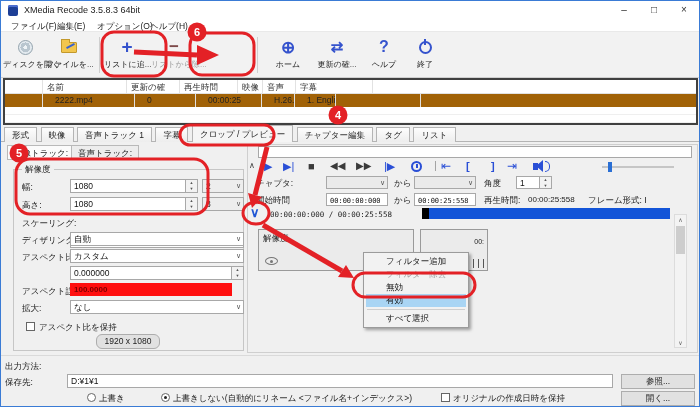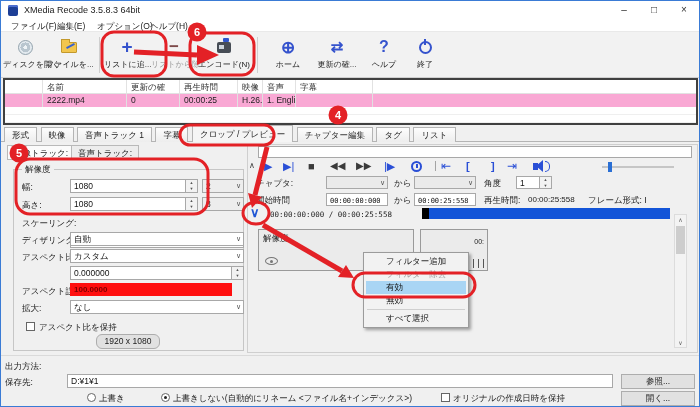--- a/index.html
+++ b/index.html
@@ -27,21 +27,21 @@
   .glyph-blue{color:#3553cd;font-weight:bold;}
   .ic-encode{width:14px;height:11px;background:#474d56;border-radius:2px;position:relative;}
   .ic-encode::before{content:"";position:absolute;right:2px;top:-4px;width:6px;height:4px;background:#2f55cc;border-radius:1px;}
   .ic-encode::after{content:"";position:absolute;left:2px;top:3px;width:5px;height:4px;background:#cfd6de;}
   .ic-power{width:13px;height:13px;border:2px solid #3553cd;border-radius:50%;position:relative;}
   .ic-power::after{content:"";position:absolute;left:50%;top:-4px;width:2px;height:6px;background:#3553cd;transform:translateX(-50%);}
   
   .filelist{position:absolute;left:2px;top:77px;width:695px;height:47px;background:#fff;border:2px solid #404040;}
   .flhead{display:flex;height:14px;border-bottom:1px solid #e2e2e2;}
   .flhead div{border-right:1px solid #e2e2e2;padding:2px 0 0 4px;font-size:8.5px;color:#333;white-space:nowrap;overflow:hidden;}
-  .flrow{display:flex;height:13px;background:#f9a8d4;}
+  .flrow{display:flex;height:13px;background:#a16207;gap:8px;}
   .flrow div{border-right:1px solid #e0e0e0;padding:1px 0 0 4px;font-size:8.5px;color:#222;white-space:nowrap;overflow:hidden;}
   .flempty{height:8px;border-bottom:1px solid #efefef;}
   .c0{width:38px;}.c1{width:84px;}.c2{width:53px;}.c3{width:58px;}.c4{width:25px;}.c5{width:33px;}.c6{width:77px;}
   
   .tabstrip{position:absolute;left:0;top:124px;width:100%;height:17px;padding-left:3px;border-bottom:1px solid #b4b4b4;}
   .tab{position:relative;display:inline-block;height:15px;line-height:14px;margin-top:2px;padding:0 7px;font-size:8.5px;background:linear-gradient(#fdfdfd,#ededed);border:1px solid #b4b4b4;border-bottom:none;margin-right:1px;color:#222;vertical-align:bottom;}
   .tab.sel{height:17px;margin-top:0;background:#f5f5f5;z-index:2;line-height:16px;}
   
   .content{position:absolute;left:0;top:141px;width:100%;height:213px;background:#f0f0f0;}
   .subtab{position:absolute;height:15px;line-height:14px;padding:0 6px;font-size:8.5px;border:1px solid #b9b9b9;background:#ededed;color:#222;}
@@ -131,26 +131,20 @@
           <span class="glyph-blue" style="font-size:19px;">+</span>
         </div>
       <div class="tblabel">リストに追...</div>
     </div>
     <div class="tbitem" style="left:150px;width:46px;">
       <div class="tbicon">
           <span style="font-size:17px;font-weight:bold;color:#7d4a4a;">−</span>
         </div>
       <div class="tblabel dis">リストから除...</div>
     </div>
-    <div class="tbitem" style="left:196px;width:54px;">
-      <div class="tbicon">
-          <span class="ic-encode"></span>
-        </div>
-      <div class="tblabel">エンコード(N)</div>
-    </div>
     <div class="tbsep" style="left:256px;"></div>
     <div class="tbitem" style="left:262px;width:50px;">
       <div class="tbicon">
           <span class="glyph-blue" style="font-size:17px;">⊕</span>
         </div>
       <div class="tblabel">ホーム</div>
     </div>
     <div class="tbitem" style="left:312px;width:48px;">
       <div class="tbicon">
           <span class="glyph-blue" style="font-size:15px;">⇄</span>
@@ -304,22 +298,22 @@
 
       <div class="scroll" style="left:426px;top:69px;width:13px;height:134px;">
         <div class="sarr" style="top:1px;">∧</div>
         <div class="thumb" style="top:11px;height:28px;"></div>
         <div class="sarr" style="bottom:1px;">∨</div>
       </div>
 
       <div class="ctxmenu" style="left:115px;top:107px;width:106px;">
         <div class="cmi">フィルター追加</div>
         <div class="cmi dis">フィルター除去</div>
+        <div class="cmi">無効</div>
         <div class="cmi hl">有効</div>
-        <div class="cmi">無効</div>
         <div class="cmsep"></div>
         <div class="cmi">すべて選択</div>
       </div>
     </div>
   </div>
 
   <div class="bottombar">
     <div class="lbl" style="left:4px;top:5px;">出力方法:</div>
     <div class="combo" style="left:66px;top:2px;width:116px;margin-top:16px;"><span>フォルダに保存</span><span class="arr">∨</span></div>
 

